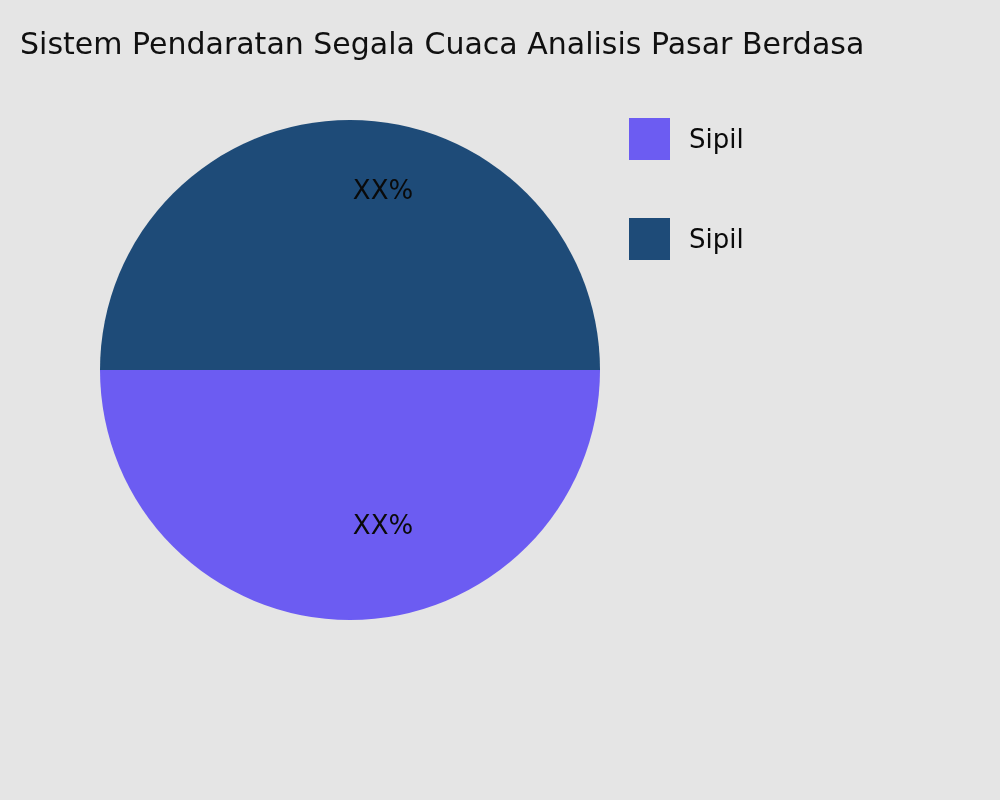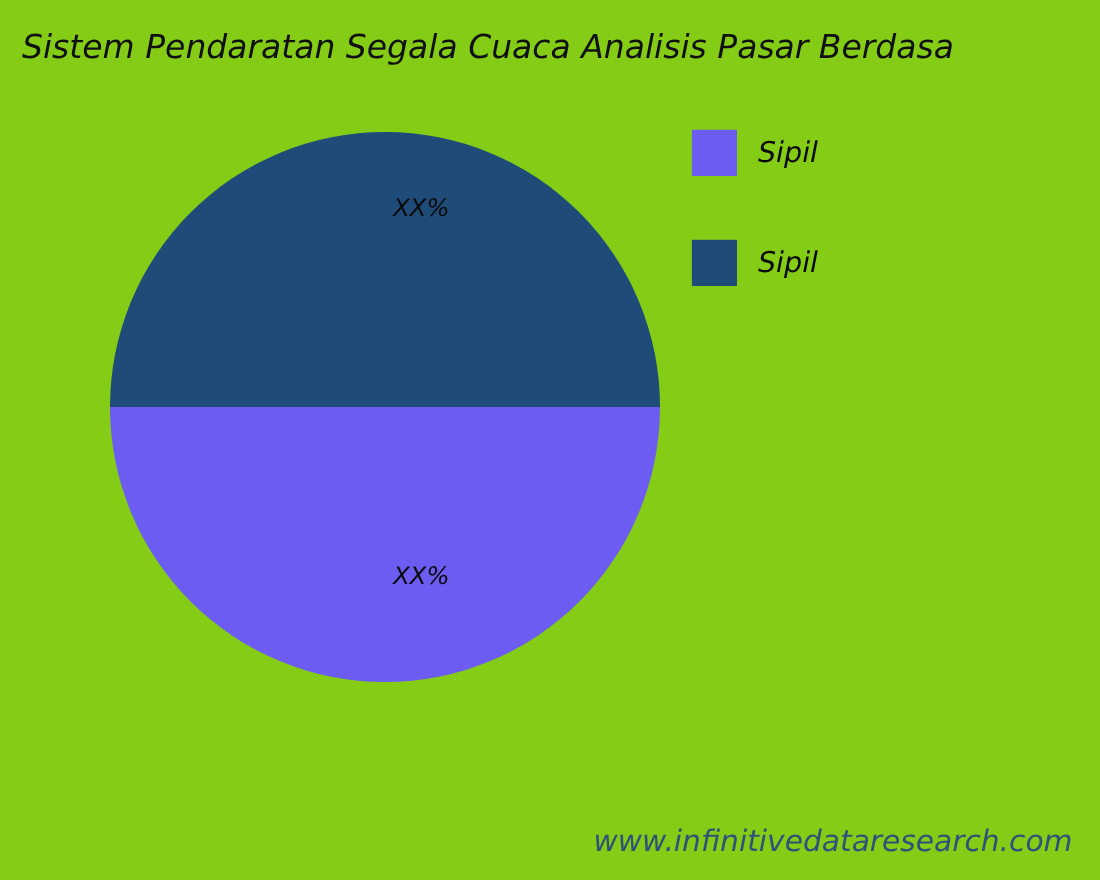--- a/index.html
+++ b/index.html
@@ -47,21 +47,21 @@
     height: 500px;
   }
   .pie-svg {
     display: block;
     width: 500px;
     height: 500px;
   }
 
   .slice-label {
     position: absolute;
-    font-size: 22px;
+    font-size: 26px;
     line-height: 24px;
     color: #0a0a0a;
     white-space: nowrap;
     text-align: left;
     transform: translate(-50%, -50%);
   }
   .slice-label-0 { left: 283px; top: 405px; }
   .slice-label-1 { left: 283px; top: 70px; }
 
   
@@ -102,21 +102,21 @@
     bottom: 18px;
     font-size: 27px;
     line-height: 32px;
     color: #2e5278;
     white-space: nowrap;
   }
 </style>
 </head>
 <body>
 
-<div id="chart-canvas" style="background: #84cc16; font-style: italic;">
+<div id="chart-canvas" style="background: #e5e5e5;">
 
   <div class="chart-title">Sistem Pendaratan Segala Cuaca Analisis Pasar Berdasa</div>
 
   <div class="pie-wrap">
     <svg class="pie-svg" viewBox="0 0 500 500">
 
       <path id="slice-0" d="M 250 250 L 0 250 A 250 250 0 0 0 500 250 Z" fill="#6c5cf2"></path>
 
       <path id="slice-1" d="M 250 250 L 500 250 A 250 250 0 0 0 0 250 Z" fill="#1e4b78"></path>
     </svg>
@@ -130,15 +130,14 @@
     <div class="legend-item">
       <span class="legend-swatch" id="swatch-0" style="background: rgb(108, 92, 242);"></span>
       <span class="legend-label">Sipil</span>
     </div>
     <div class="legend-item">
       <span class="legend-swatch" id="swatch-1" style="background: rgb(30, 75, 120);"></span>
       <span class="legend-label">Sipil</span>
     </div>
   </div>
 
-  <div class="footer-url" style="color: rgb(46, 82, 120);">www.infinitivedataresearch.com</div>
 
 </div>
 
 </body></html>

